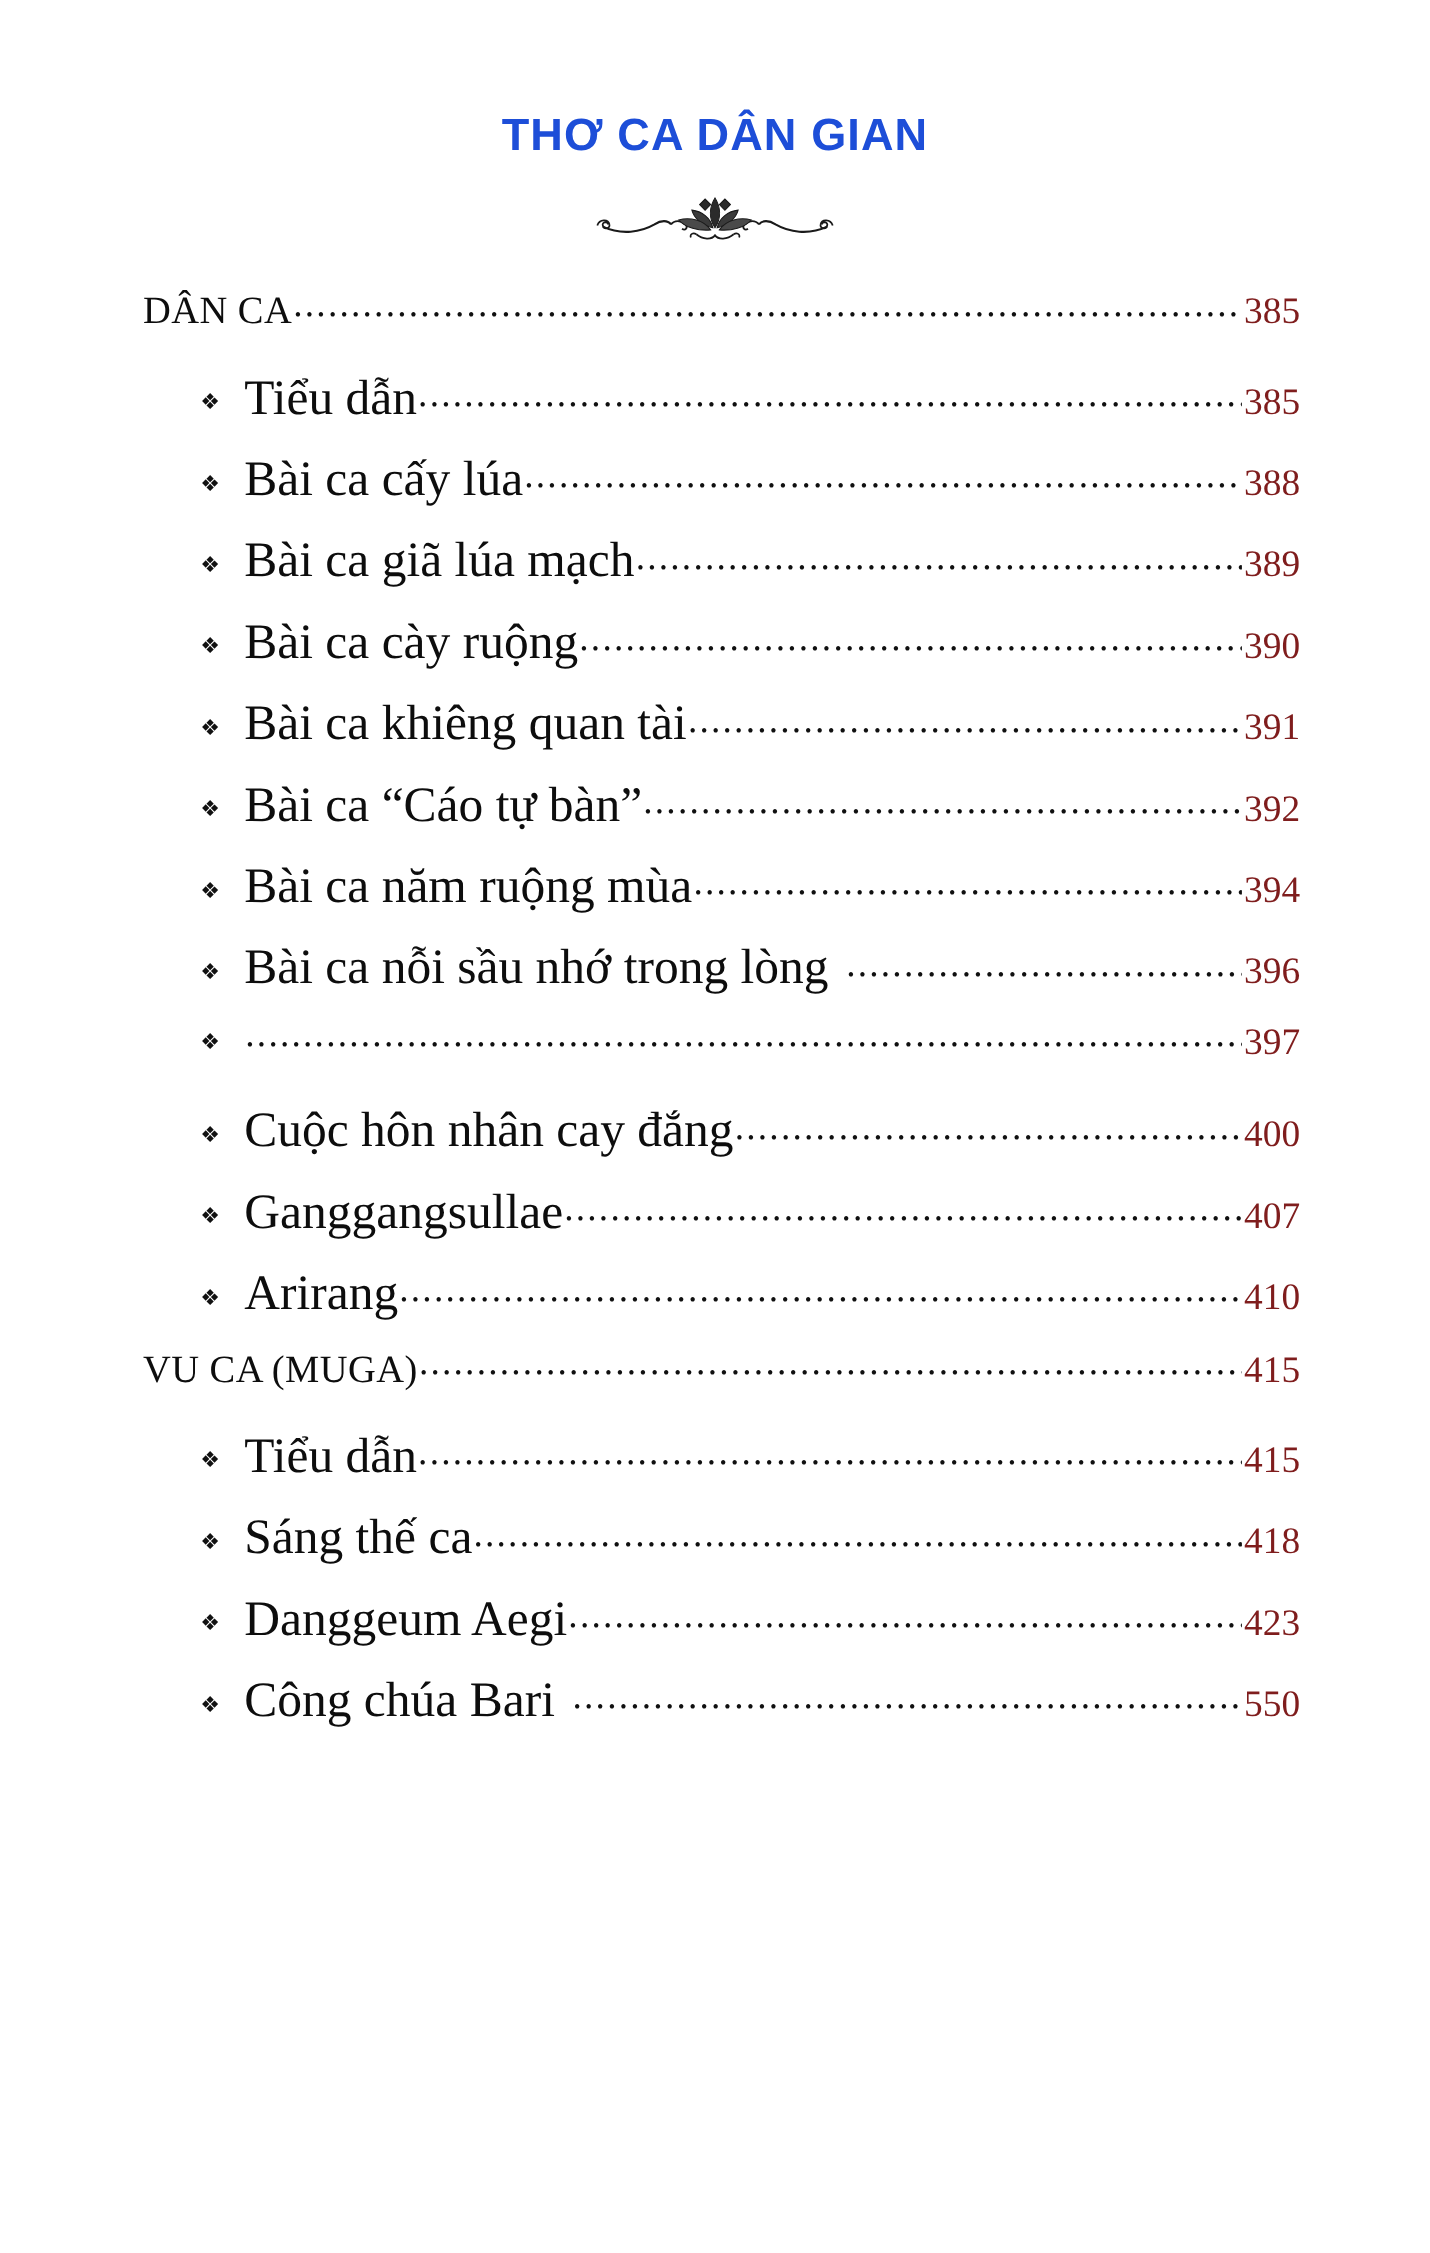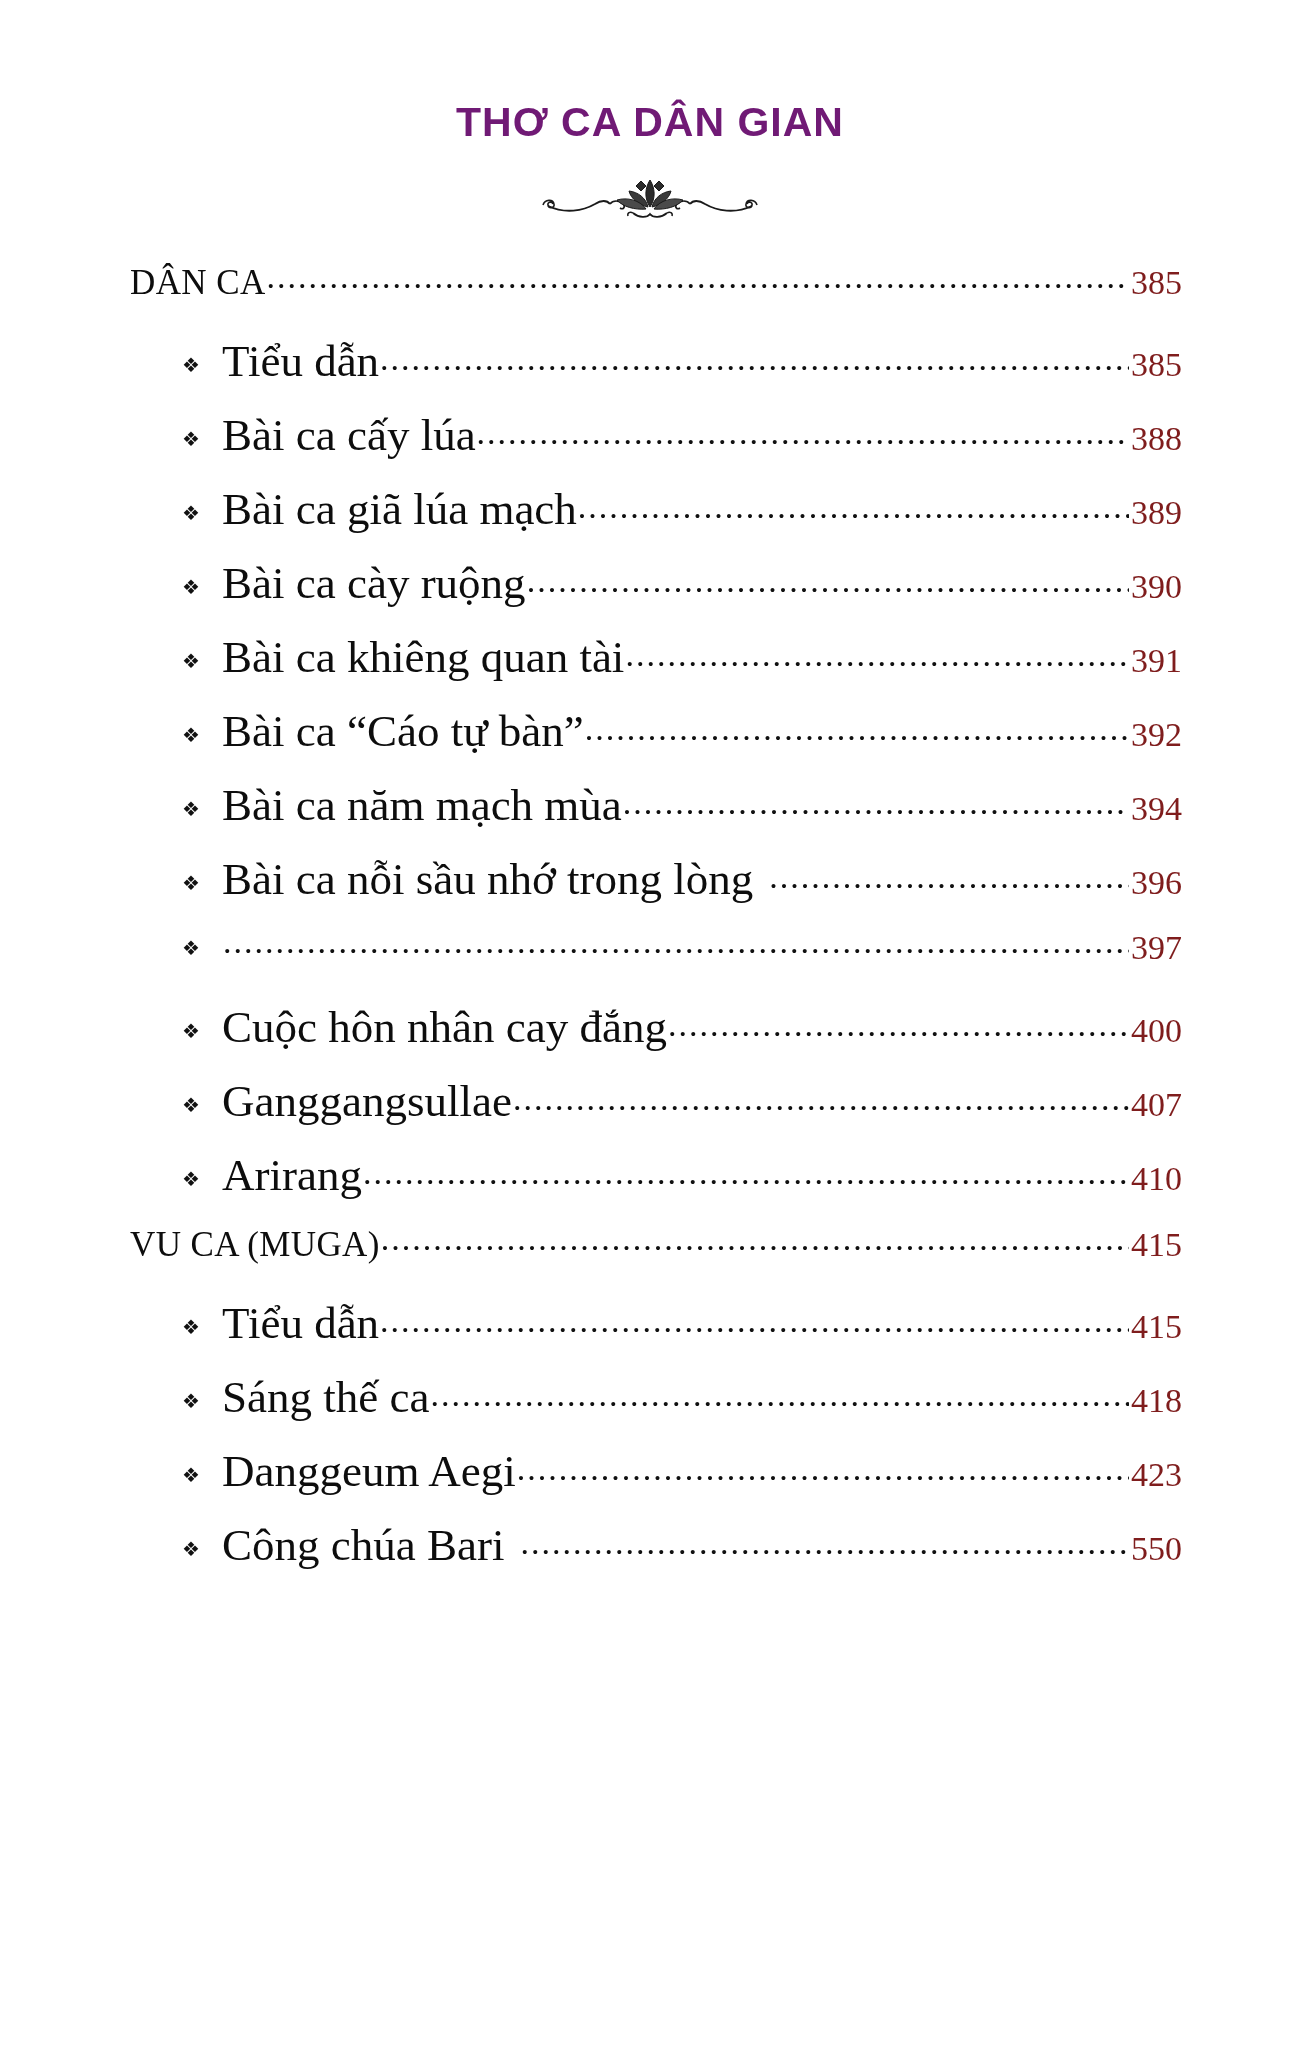--- a/index.html
+++ b/index.html
@@ -28,21 +28,21 @@
   
   .title-block {
     text-align: center;
     padding-top: 100px;
   }
   .page-title {
     font-family: "Liberation Sans", "DejaVu Sans", sans-serif;
     font-weight: bold;
     font-size: 41px;
     letter-spacing: 1.0px;
-    color: #701a75;
+    color: #1d4ed8;
     margin: 0;
     line-height: 1.1;
   }
 
   
   .ornament {
     margin: 26px auto 0 auto;
     width: 230px;
     height: 52px;
     display: block;
@@ -199,21 +199,21 @@
         <span class="pageno">391</span>
       </div>
       <div class="toc-row entry">
         <span class="bullet">❖</span>
         <span class="label">Bài ca “Cáo tự bàn”</span>
         <span class="leader"></span>
         <span class="pageno">392</span>
       </div>
       <div class="toc-row entry">
         <span class="bullet">❖</span>
-        <span class="label">Bài ca năm mạch mùa</span>
+        <span class="label">Bài ca năm ruộng mùa</span>
         <span class="leader"></span>
         <span class="pageno">394</span>
       </div>
       <div class="toc-row entry">
         <span class="bullet">❖</span>
         <span class="label">Bài ca nỗi sầu nhớ trong lòng</span>
         <span class="leader gapped"></span>
         <span class="pageno">396</span>
       </div>
       <div class="toc-row entry">

